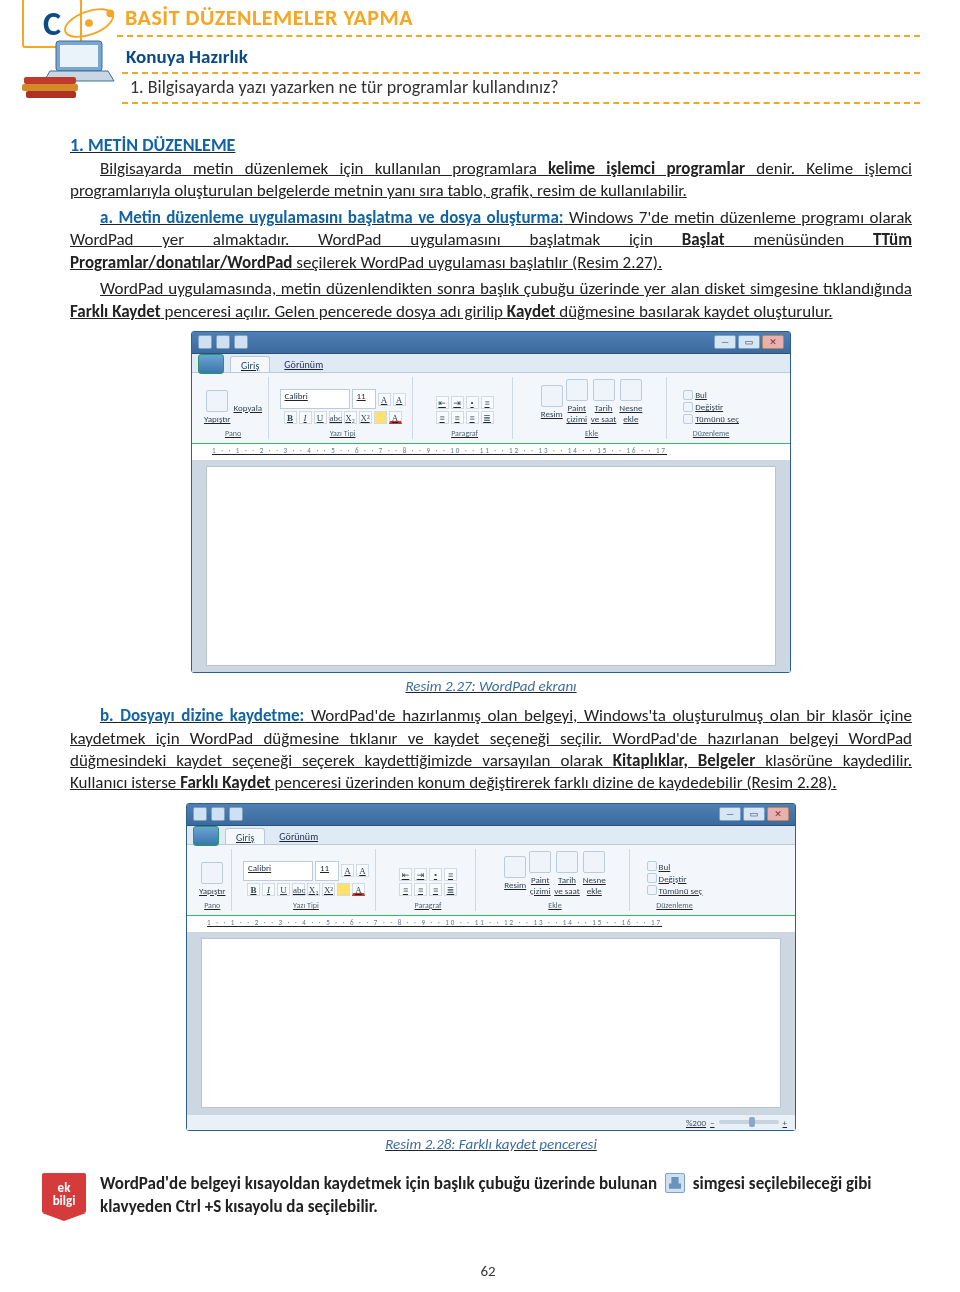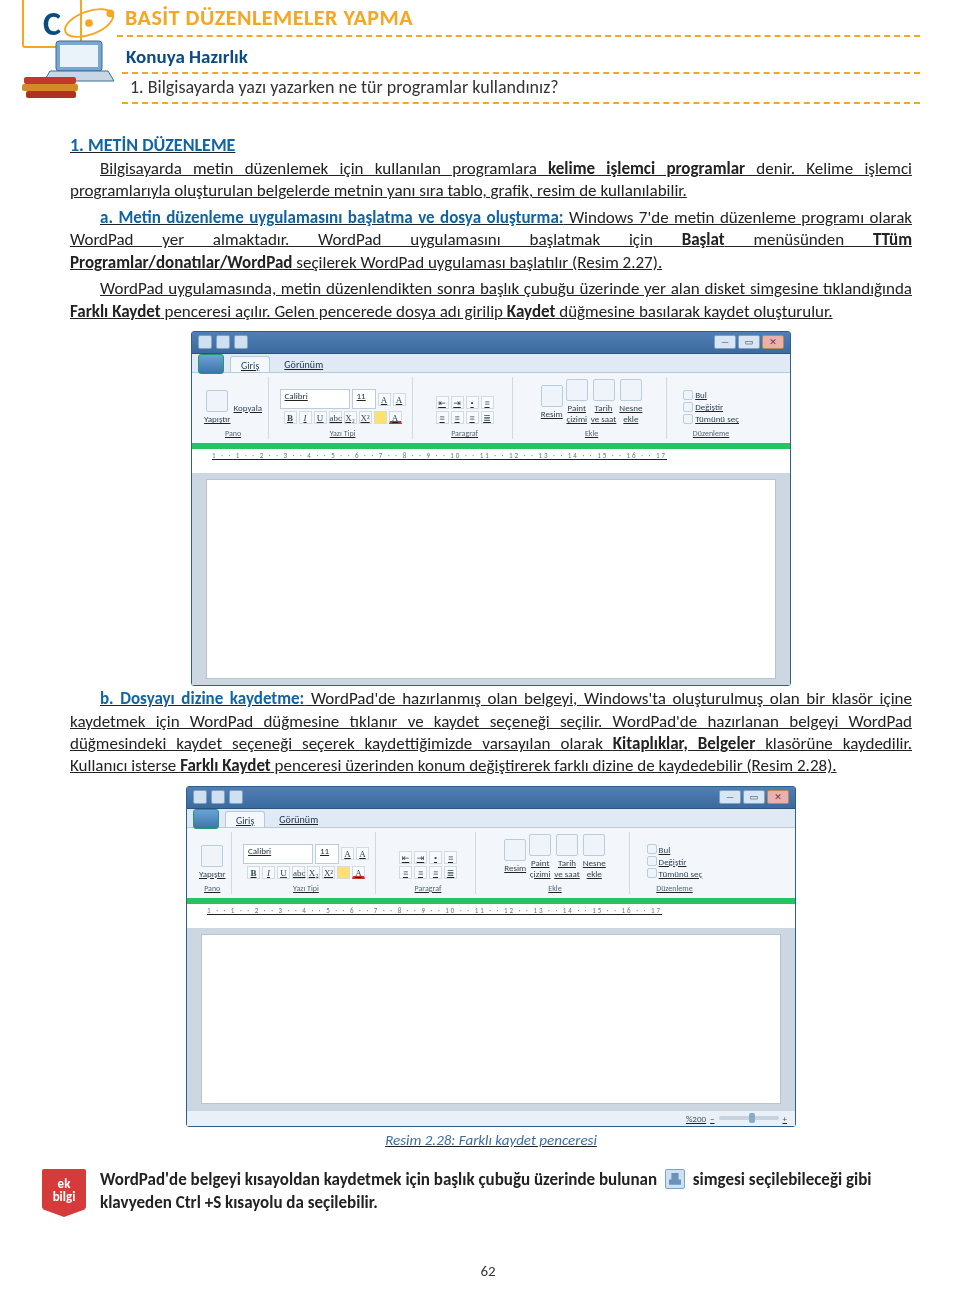--- a/index.html
+++ b/index.html
@@ -158,22 +158,22 @@
   .fmtrow { display: flex; gap: 2px; align-items: center; }
   .fmt {
     width: 13px; height: 13px; border: 1px solid #d2dbe4;
     background: #f8fbfd; font-size: 9px; text-align: center; line-height: 12px;
     color: #345; font-family: "Times New Roman", serif;
   }
   .rgrp-label { font-size: 8px; color: #567; margin-top: 2px; }
   .vstack { display:flex; flex-direction:column; align-items:center; gap:1px; }
 
   .wp-ruler {
-    background: #fff; height: 30px;
-    border-top: 6px solid #22c55e;
+    background: #fff; height: 17px;
+    border-top: 1px solid #22c55e;
     font-size: 7px; color: #678; padding: 2px 20px;
     letter-spacing: 2px;
     white-space: nowrap; overflow: hidden;
   }
   .wp-canvas {
     background: #ccd7e1;
     padding: 6px 14px 6px;
   }
   .wp-page {
     background: #fff; border: 1px solid #b8c5d1;
@@ -386,20 +386,21 @@
           </div>
           <div class="rgrp-label">Düzenleme</div>
         </div>
       </div>
       <div class="wp-ruler">1 · · 1 · · 2 · · 3 · · 4 · · 5 · · 6 · · 7 · · 8 · · 9 · · 10 · · 11 · · 12 · · 13 · · 14 · · 15 · · 16 · · 17</div>
       <div class="wp-canvas">
         <div class="wp-page" style="height:200px"></div>
       </div>
     </div>
   </div>
+  <div class="fig-caption">Resim 2.27: WordPad ekranı</div>
 
   <p class="body indent">
     <span class="blue">b. Dosyayı dizine kaydetme:</span><span> WordPad'de hazırlanmış olan belgeyi, Windows'ta oluşturulmuş olan bir klasör içine kaydetmek için WordPad düğmesine tıklanır ve kaydet seçeneği seçilir.  WordPad'de hazırlanan belgeyi WordPad düğmesindeki kaydet seçeneği seçerek kaydettiğimizde varsayılan olarak </span><b>Kitaplıklar, Belgeler</b><span> klasörüne kaydedilir. Kullanıcı isterse </span><b>Farklı Kaydet</b><span> penceresi üzerinden konum değiştirerek farklı dizine de kaydedebilir (Resim 2.28).</span>
   </p>
 
   <div class="fig-wrap fig2">
     <div class="wp-window">
       <div class="wp-titlebar">
         <div class="wp-qat">
           <div class="chip"></div>

